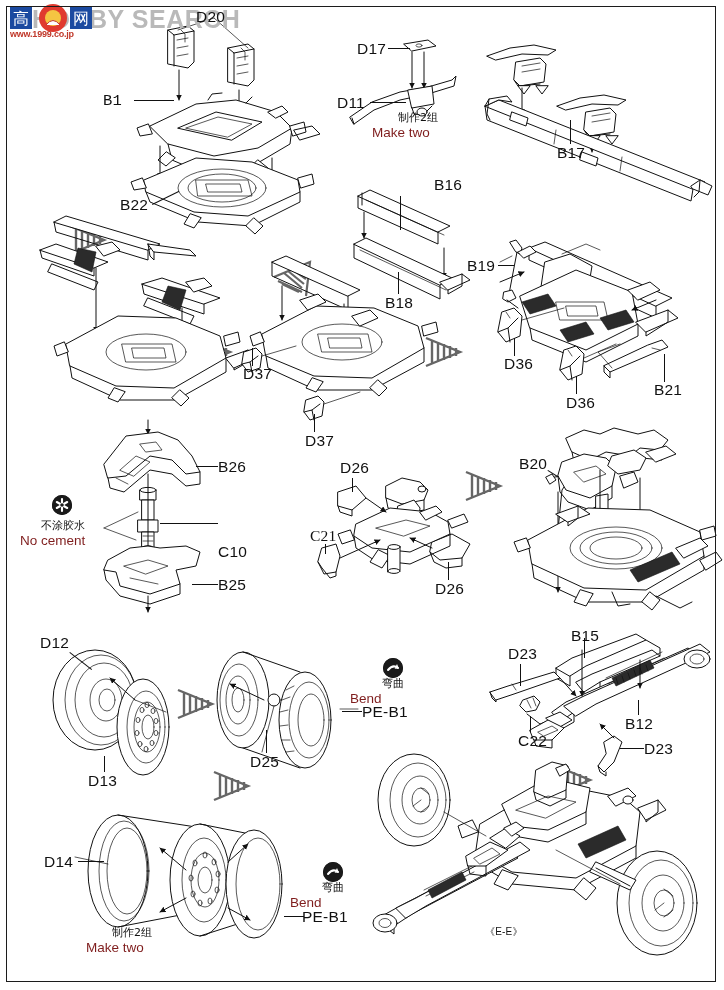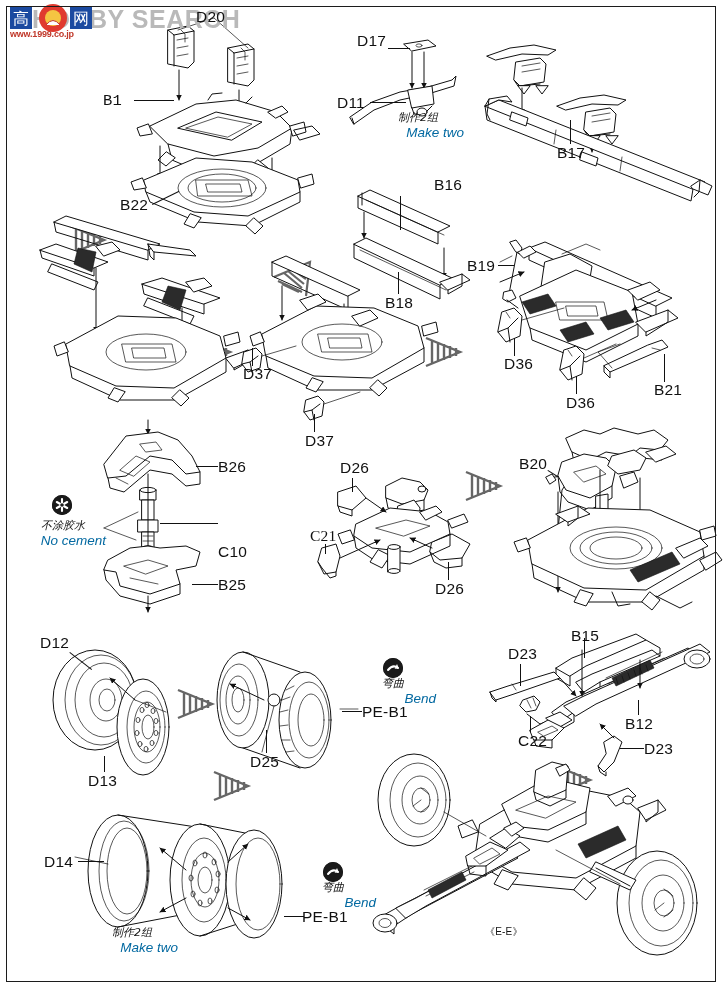--- a/index.html
+++ b/index.html
@@ -51,24 +51,24 @@
     font-family:"Liberation Sans",sans-serif;
     letter-spacing:.2px;
   }
   .cn{
     position:absolute;
     font-size:11px;color:#111;white-space:nowrap;text-align:center;
     font-family:"DejaVu Sans",sans-serif;
   }
   .en{
     position:absolute;
-    font-size:13.5px;color:#0369a1;white-space:nowrap;text-align:right;
+    font-size:13.5px;color:#7f1d1d;white-space:nowrap;text-align:left;
     font-family:"Liberation Sans",sans-serif;
   }
-  .note-box{position:absolute;text-align:center;font-style:italic;}
+  .note-box{position:absolute;text-align:center;}
   .note-box .cn,.note-box .en{position:static;display:block;}
   
   .leader{position:absolute;background:#111;height:1px;transform-origin:0 0;}
   
   #art{position:absolute;left:0;top:0;width:724px;height:990px;}
   #art *{vector-effect:non-scaling-stroke;}
   .pt{fill:#ffffff;stroke:#111111;stroke-width:1;stroke-linejoin:round;stroke-linecap:round;}
   .pt-l{fill:none;stroke:#111111;stroke-width:1;stroke-linecap:round;}
   .pt-t{fill:none;stroke:#111111;stroke-width:.7;stroke-linecap:round;}
   .pt-d{fill:#2b2b2b;stroke:#111111;stroke-width:.6;}
@@ -667,21 +667,21 @@
       <text x="73" y="21" font-size="16" fill="#fff" text-anchor="middle" font-family="DejaVu Sans, sans-serif">网</text>
     </svg>
     <div id="wm-url">www.1999.co.jp</div>
   </div>
 
   <div id="sheet-border"></div>
 
   <div class="lbl" style="left:196px;top:8px;">D20</div>
   <div class="lbl" style="left:103px;top:92px;font-family:Liberation Mono, monospace;">B1</div>
   <div class="lbl" style="left:120px;top:196px;">B22</div>
-  <div class="lbl" style="left:357px;top:32px;">D17</div>
+  <div class="lbl" style="left:357px;top:40px;">D17</div>
   <div class="lbl" style="left:337px;top:94px;">D11</div>
   <div class="lbl" style="left:557px;top:144px;">B17</div>
   <div class="lbl" style="left:387px;top:176px;margin-left:47px;">B16</div>
   <div class="lbl" style="left:385px;top:294px;">B18</div>
   <div class="lbl" style="left:467px;top:257px;">B19</div>
   <div class="lbl" style="left:504px;top:355px;">D36</div>
   <div class="lbl" style="left:566px;top:394px;">D36</div>
   <div class="lbl" style="left:654px;top:381px;">B21</div>
   <div class="lbl" style="left:243px;top:365px;">D37</div>
   <div class="lbl" style="left:305px;top:432px;">D37</div>

